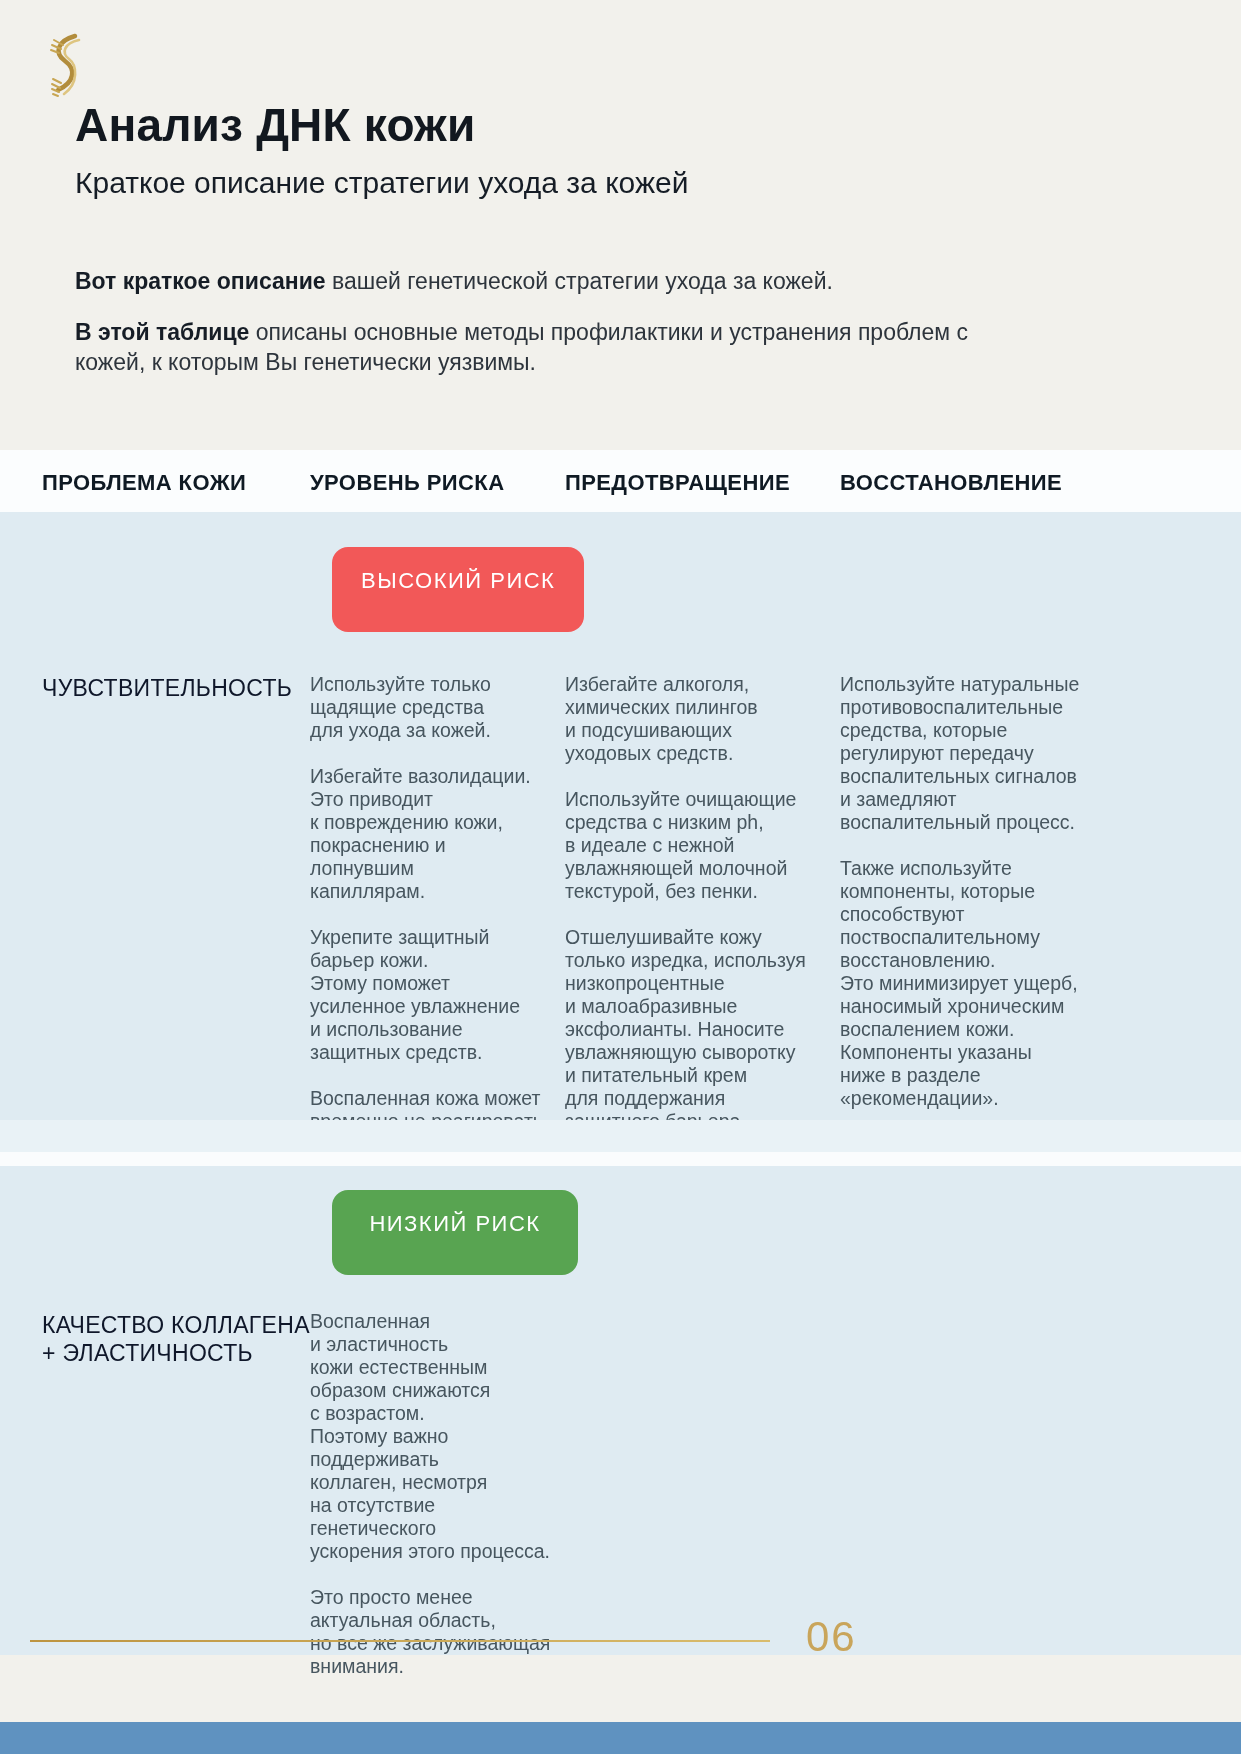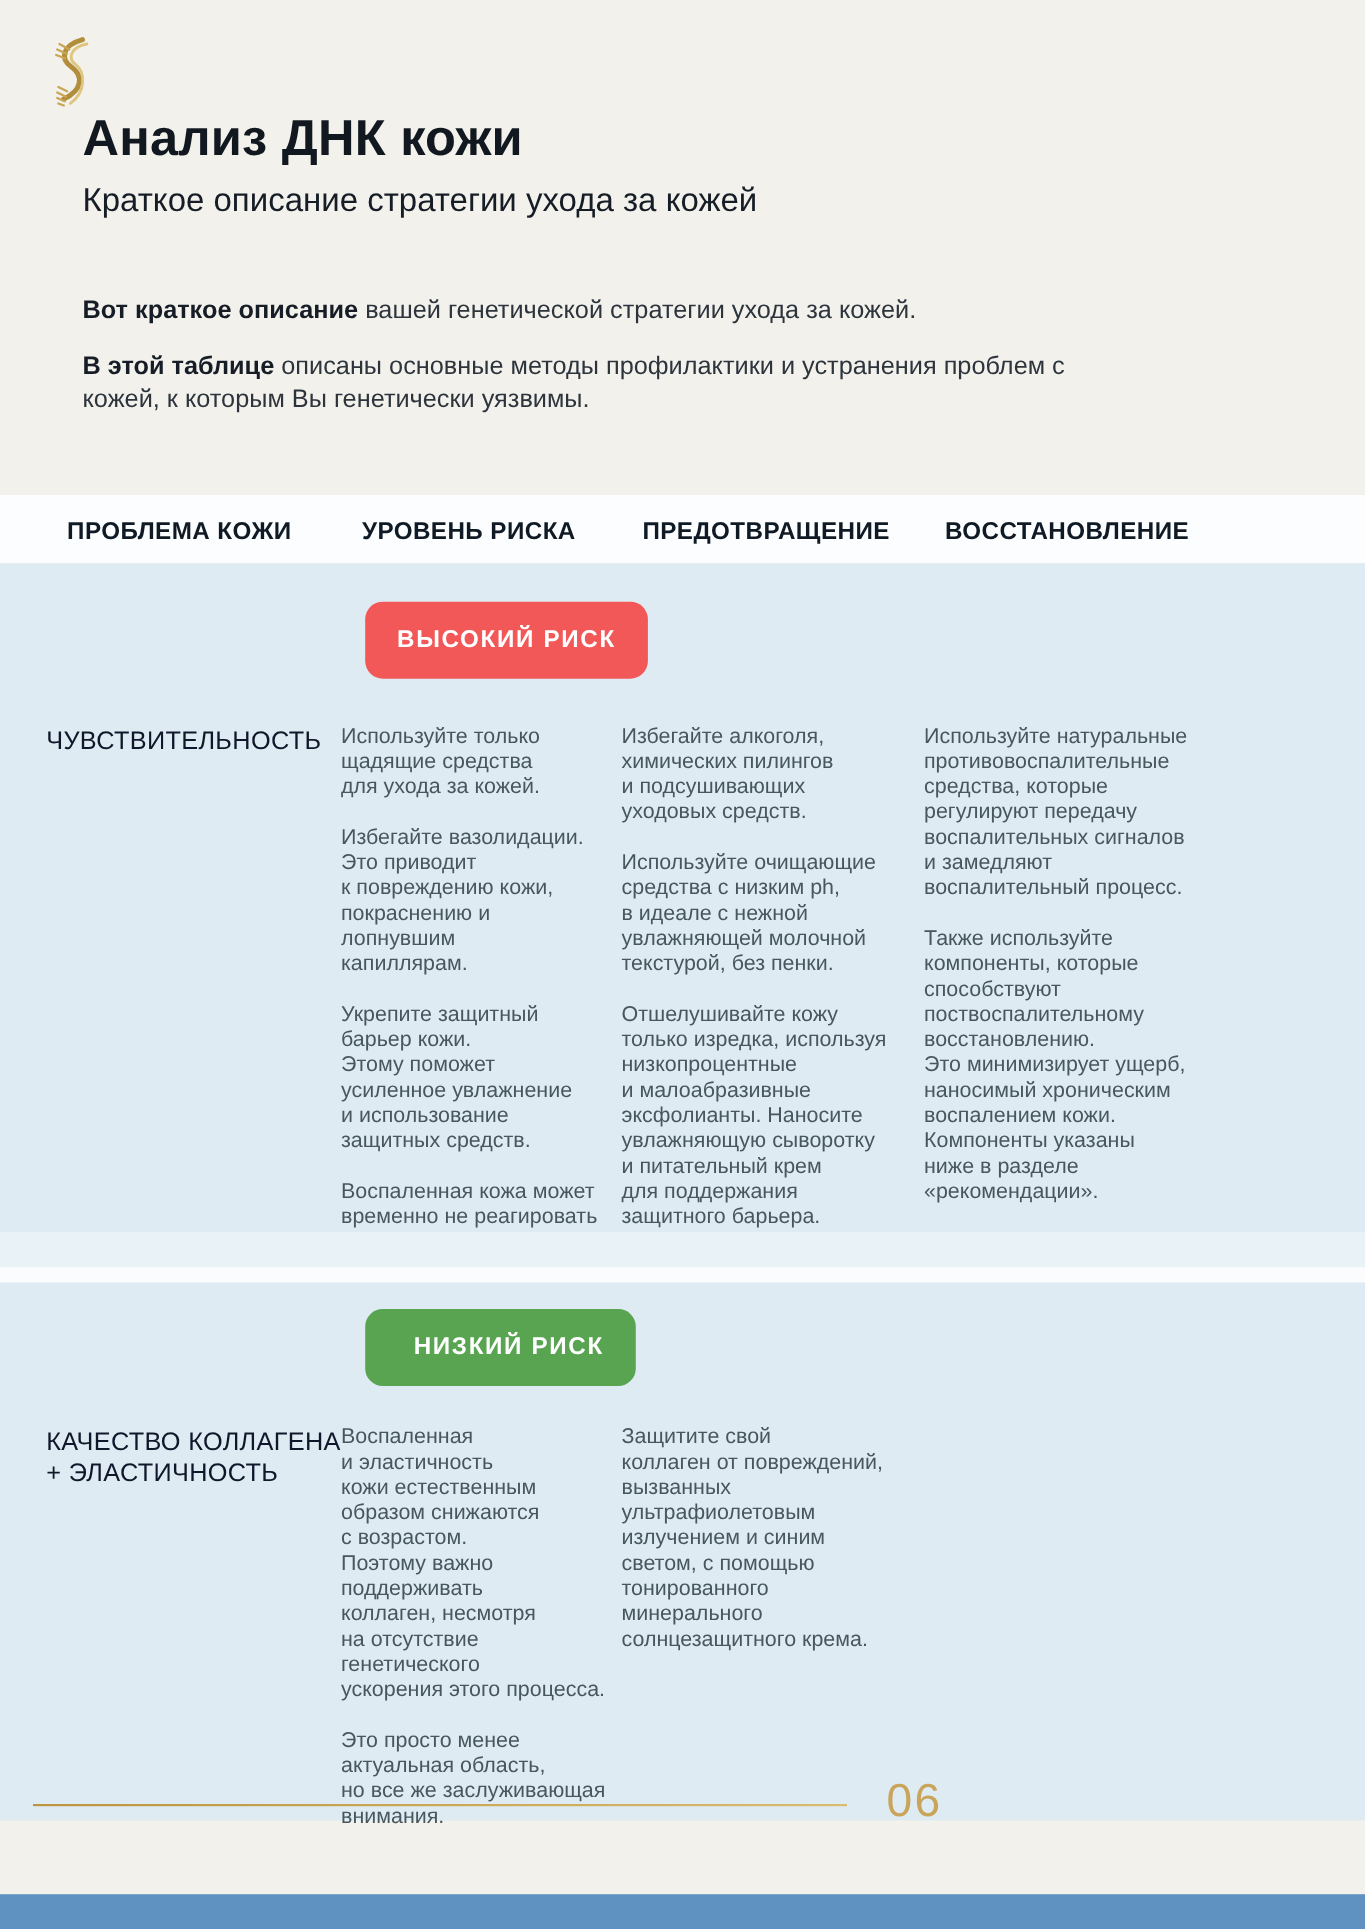--- a/index.html
+++ b/index.html
@@ -22,31 +22,31 @@
     color:#2d343c;}
   .intro-p b{color:#161d26;margin-top:12px;}
   .p1{top:243px;}
   .p2{top:294px;}
 
   
   .grid{display:grid;grid-template-columns:268px 255px 275px 300px;padding-left:42px;}
   .header-band{position:absolute;top:450px;left:0;width:100%;height:62px;
     background:#fbfdfe;}
   .header-band .col-h{font-size:22px;font-weight:800;color:#0f1a24;
-    letter-spacing:0.4px;align-self:center;padding-top:4px;margin-left:19px;}
+    letter-spacing:0.4px;align-self:center;padding-top:4px;}
 
   .section{position:absolute;left:0;width:100%;background:#dfebf2;}
   .section-1{top:512px;height:608px;}
   .band-light{position:absolute;top:1120px;left:0;width:100%;height:32px;background:#e9f2f6;}
   .gap-white{position:absolute;top:1152px;left:0;width:100%;height:14px;background:#fafcfd;}
   .section-2{top:1166px;height:489px;}
 
-  .badge{min-width:188px;display:inline-block;padding:0 29px;height:70px;line-height:67px;
-    border-radius:16px;color:#ffffff;font-size:22px;font-weight:700;letter-spacing:1.5px;
-    text-align:right;}
+  .badge{min-width:188px;display:inline-block;padding:0 29px;height:85px;line-height:67px;
+    border-radius:16px;color:#ffffff;font-size:22px;font-weight:400;letter-spacing:1.5px;
+    text-align:center;}
   .badge-wrap-1{margin:35px 0 0 332px;}
   .badge-wrap-2{margin:24px 0 0 332px;}
   .badge-high{background:#f25858;}
   .badge-low{background:#58a451;}
 
   .row-1{margin-top:41px;}
   .row-2{margin-top:35px;}
   .problem{font-size:23px;font-weight:400;color:#0f172a;letter-spacing:0.3px;
     line-height:28px;white-space:pre-line;padding-top:1px;}
   .cell{font-size:19.5px;line-height:23px;color:#47565f;white-space:pre-line;
@@ -174,27 +174,20 @@
 Поэтому важно
 поддерживать
 коллаген, несмотря
 на отсутствие генетического
 ускорения этого процесса.
 
 Это просто менее
 актуальная область,
 но все же заслуживающая
 внимания.</div>
-      <div class="cell">Защитите свой
-коллаген от повреждений,
-вызванных ультрафиолетовым
-излучением и синим
-светом, с помощью
-тонированного минерального
-солнцезащитного крема.</div>
       <div class="cell"></div>
     </div>
   </div>
 
   <div class="footer">
     <div class="footer-line"></div>
     <div class="page-number">06</div>
   </div>
   <div class="bottom-bar"></div>
 

